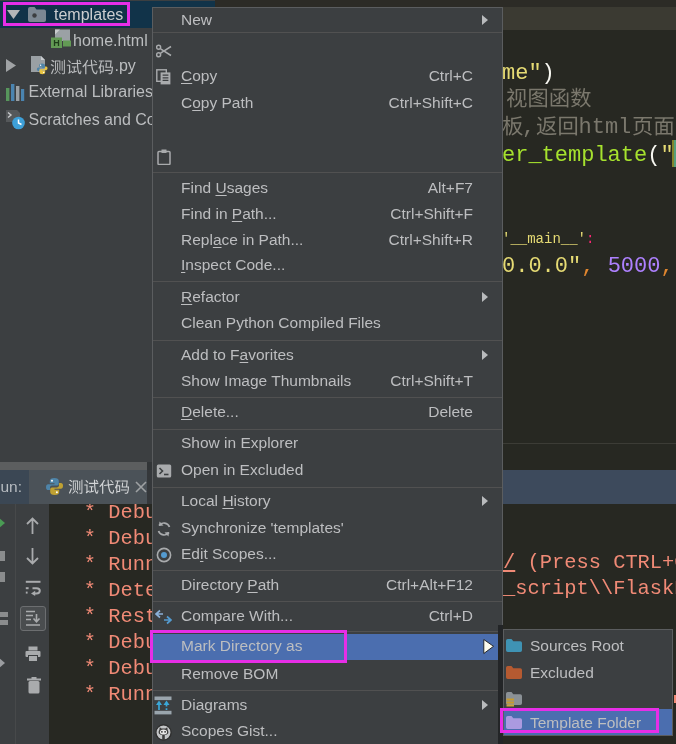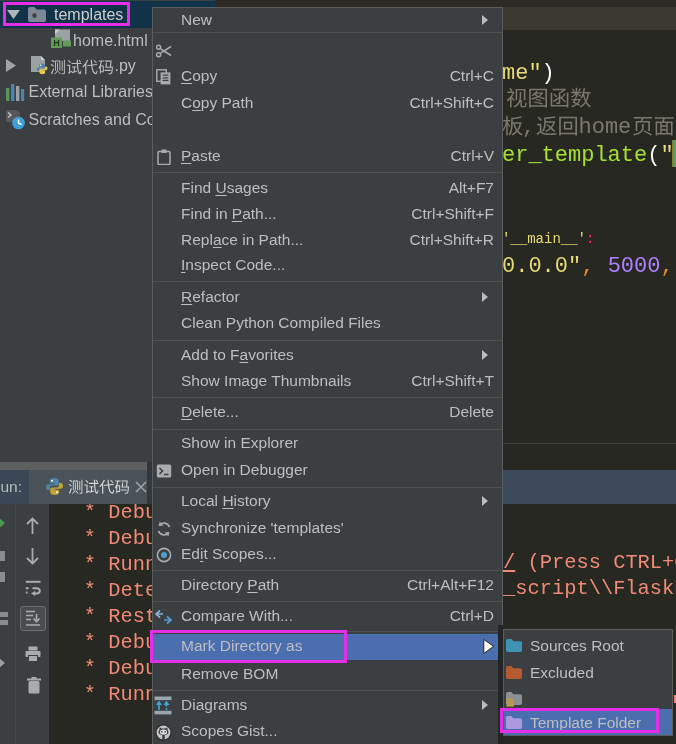--- a/index.html
+++ b/index.html
@@ -1,20 +1,20 @@
 <!DOCTYPE html>
 <html><head><meta charset="utf-8">
 <style>
 * { margin:0; padding:0; box-sizing:border-box; }
 html,body { width:676px; height:744px; overflow:hidden; background:#3c3f41;
   font-family:"Liberation Sans",sans-serif; }
 .ab { position:absolute; }
 .mono { font-family:"Liberation Mono",monospace; white-space:pre; }
 u { text-decoration:underline; text-underline-offset:2px; }
-.mi { position:absolute; left:28px; right:8px; height:30px; line-height:26px;
+.mi { position:absolute; left:28px; right:29px; height:30px; line-height:26px;
   font-size:15.5px; color:#bdbec0; }
 .mi .sc { float:right; }
 .sep { position:absolute; left:0; width:100%; height:1px; background:#515151; }
 .arr { position:absolute; left:329px; width:0; height:0;
   border-left:6px solid #b9bbbd; border-top:5px solid transparent; border-bottom:5px solid transparent; }
 .smi { position:absolute; left:26.5px; height:26px; line-height:26px; font-size:15.5px; color:#bdbec0; }
 </style></head>
 <body>
 
 <div class="ab" style="left:215px;top:0;width:461px;height:7px;background:#2c2b26"></div>
@@ -46,21 +46,21 @@
   </svg>
 <div class="ab mono" style="left:522px;top:114px;font-size:22px;line-height:27px;color:#7b786d">,</div>
 <svg style="position:absolute;left:535.5px;top:115.2px;" width="42.8" height="21.4" viewBox="0 0 2000 1000" fill="#7b786d">
     <g transform="translate(0,0)">
       <path d="M74 114C121 165 182 235 212 276L276 232C245 191 181 124 134 76ZM249 413H47V484H174V770C132 785 82 824 32 875L83 944C128 886 174 831 206 831C228 831 261 861 305 884C377 922 465 932 585 932C686 932 863 926 939 922C940 900 952 863 961 843C860 855 706 862 587 862C476 862 387 856 321 821C289 804 268 788 249 777ZM481 470C531 510 588 556 642 603C577 664 501 709 422 737C437 752 457 780 465 799C549 765 628 716 697 651C758 705 813 758 850 798L908 744C869 704 810 652 746 599C813 522 865 426 896 311L851 294L837 297H459V177C622 169 805 149 929 116L866 56C756 86 555 105 385 113V332C385 455 373 621 277 739C295 747 327 769 340 783C434 666 456 496 459 365H805C778 436 739 499 691 553C637 509 582 465 534 427Z"></path>
     </g>
     <g transform="translate(1000,0)">
       <path d="M374 380H618V609H374ZM303 312V676H692V312ZM82 81V959H159V905H839V959H919V81ZM159 834V156H839V834Z"></path>
     </g>
   </svg>
-<div class="ab mono" style="left:578.5px;top:114px;font-size:22px;line-height:27px;color:#7b786d">home</div>
+<div class="ab mono" style="left:578.5px;top:114px;font-size:22px;line-height:27px;color:#7b786d">html</div>
 <svg style="position:absolute;left:631.5px;top:115.2px;" width="42.8" height="21.4" viewBox="0 0 2000 1000" fill="#7b786d">
     <g transform="translate(0,0)">
       <path d="M464 418V599C464 706 421 825 50 899C66 915 87 944 96 960C485 876 541 737 541 600V418ZM545 770C661 824 812 907 885 963L932 903C854 848 703 769 589 719ZM171 285V752H248V355H760V750H839V285H478C497 250 517 207 535 165H935V95H74V165H449C437 204 419 249 403 285Z"></path>
     </g>
     <g transform="translate(1000,0)">
       <path d="M389 546H601V659H389ZM389 485V374H601V485ZM389 720H601V837H389ZM58 106V178H444C437 219 426 266 416 304H104V960H176V907H820V960H896V304H493L532 178H945V106ZM176 837V374H320V837ZM820 837H670V374H820Z"></path>
     </g>
   </svg>
 <div class="ab mono" style="left:502px;top:141.5px;font-size:22px;line-height:27px;color:#f8f8f2"><span style="color:#a6e22e">er_template</span>(<span style="color:#e6db74">"</span></div>
 <div class="ab" style="left:671.5px;top:140px;width:2px;height:27px;background:#84842c"></div>
@@ -217,38 +217,37 @@
       <circle cx="2.6" cy="4.2" r="2" stroke="#a9abad" stroke-width="1.5" fill="none"></circle>
       <circle cx="2.6" cy="11.8" r="2" stroke="#a9abad" stroke-width="1.5" fill="none"></circle>
     </svg>
 <div class="mi" style="top:55px"><u>C</u>opy<span class="sc">Ctrl+C</span></div>
 <svg class="ab" style="left:3px;top:61px" width="16" height="16" viewBox="0 0 16 16">
       <rect x="0.8" y="0.8" width="9.5" height="11.5" fill="none" stroke="#a9abad" stroke-width="1.4"></rect>
       <rect x="4.6" y="3.4" width="9.8" height="12" fill="#a9abad"></rect>
       <path d="M6.6 6.2 L12.4 6.2 M6.6 8.8 L12.4 8.8 M6.6 11.4 L12.4 11.4" stroke="#3c3f41" stroke-width="1.2"></path>
     </svg>
 <div class="mi" style="top:82px">C<u>o</u>py Path<span class="sc">Ctrl+Shift+C</span></div>
-<div class="mi" style="top:134.5px"><u>P</u>aste<span class="sc">Ctrl+V</span></div>
 <svg class="ab" style="left:3px;top:140.5px" width="16" height="16" viewBox="0 0 16 16">
       <rect x="2" y="2.5" width="12" height="13" rx="1" fill="none" stroke="#a9abad" stroke-width="1.5"></rect>
       <rect x="5.5" y="0.5" width="5" height="3.5" fill="#a9abad"></rect>
     </svg>
 <div class="mi" style="top:166.5px">Find <u>U</u>sages<span class="sc">Alt+F7</span></div>
 <div class="mi" style="top:193px">Find in <u>P</u>ath...<span class="sc">Ctrl+Shift+F</span></div>
 <div class="mi" style="top:219px">Repl<u>a</u>ce in Path...<span class="sc">Ctrl+Shift+R</span></div>
 <div class="mi" style="top:243.5px"><u>I</u>nspect Code...</div>
 <div class="mi" style="top:275.5px"><u>R</u>efactor</div>
 <div class="arr" style="top:283.5px"></div>
 <div class="mi" style="top:302px">Clean Python Compiled Files</div>
 <div class="mi" style="top:333.5px">Add to F<u>a</u>vorites</div>
 <div class="arr" style="top:341.5px"></div>
 <div class="mi" style="top:359.5px">Show Image Thumbnails<span class="sc">Ctrl+Shift+T</span></div>
 <div class="mi" style="top:391px"><u>D</u>elete...<span class="sc">Delete</span></div>
 <div class="mi" style="top:422px">Show in Explorer</div>
-<div class="mi" style="top:448.5px">Open in Debugger</div>
+<div class="mi" style="top:448.5px">Open in Excluded</div>
 <svg class="ab" style="left:3px;top:454.5px" width="16" height="16" viewBox="0 0 16 16">
       <rect x="0.8" y="1.5" width="14.4" height="13" rx="1.5" fill="#a9abad"></rect>
       <path d="M3.5 5 L6.5 8 L3.5 11" stroke="#3c3f41" stroke-width="1.6" fill="none"></path>
       <path d="M8 11.5 L12.5 11.5" stroke="#3c3f41" stroke-width="1.6"></path>
     </svg>
 <div class="mi" style="top:479.5px">Local <u>H</u>istory</div>
 <div class="arr" style="top:487.5px"></div>
 <div class="mi" style="top:506.5px">Synchronize 'templates'</div>
 <svg class="ab" style="left:3px;top:512.5px" width="16" height="16" viewBox="0 0 16 16">
       <path d="M13.5 6 A6 6 0 0 0 3 4.5 M2.5 10 A6 6 0 0 0 13 11.5" stroke="#a9abad" stroke-width="1.7" fill="none"></path>

